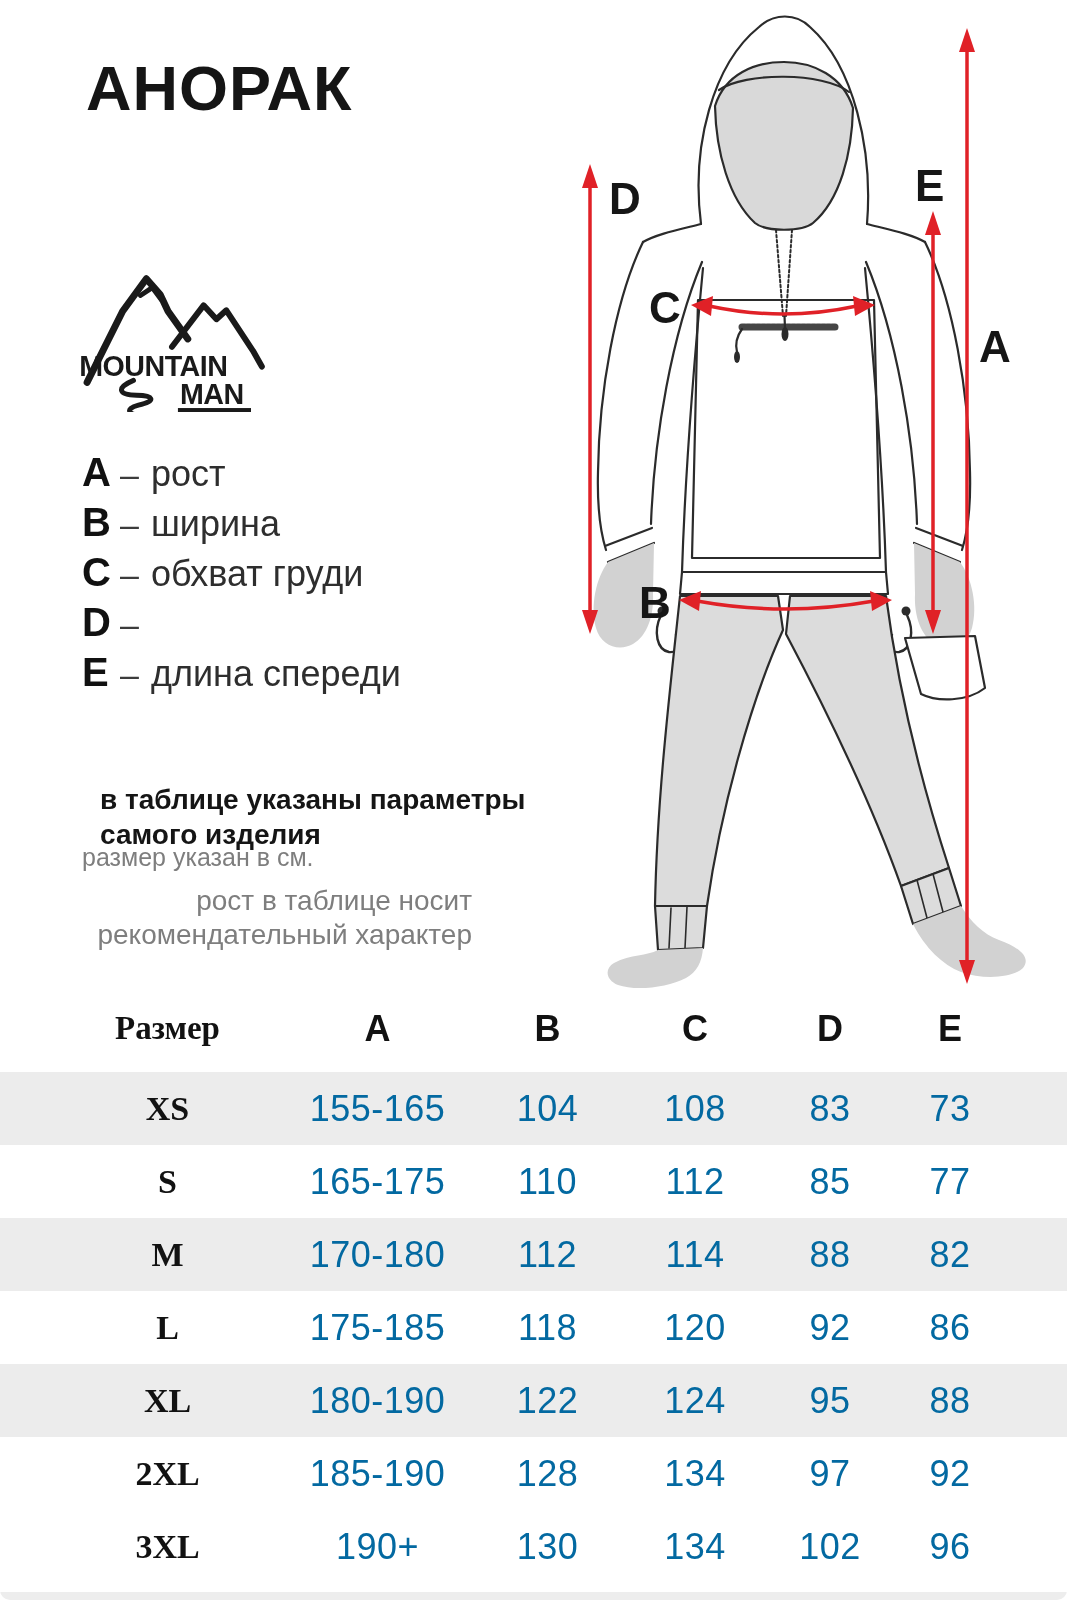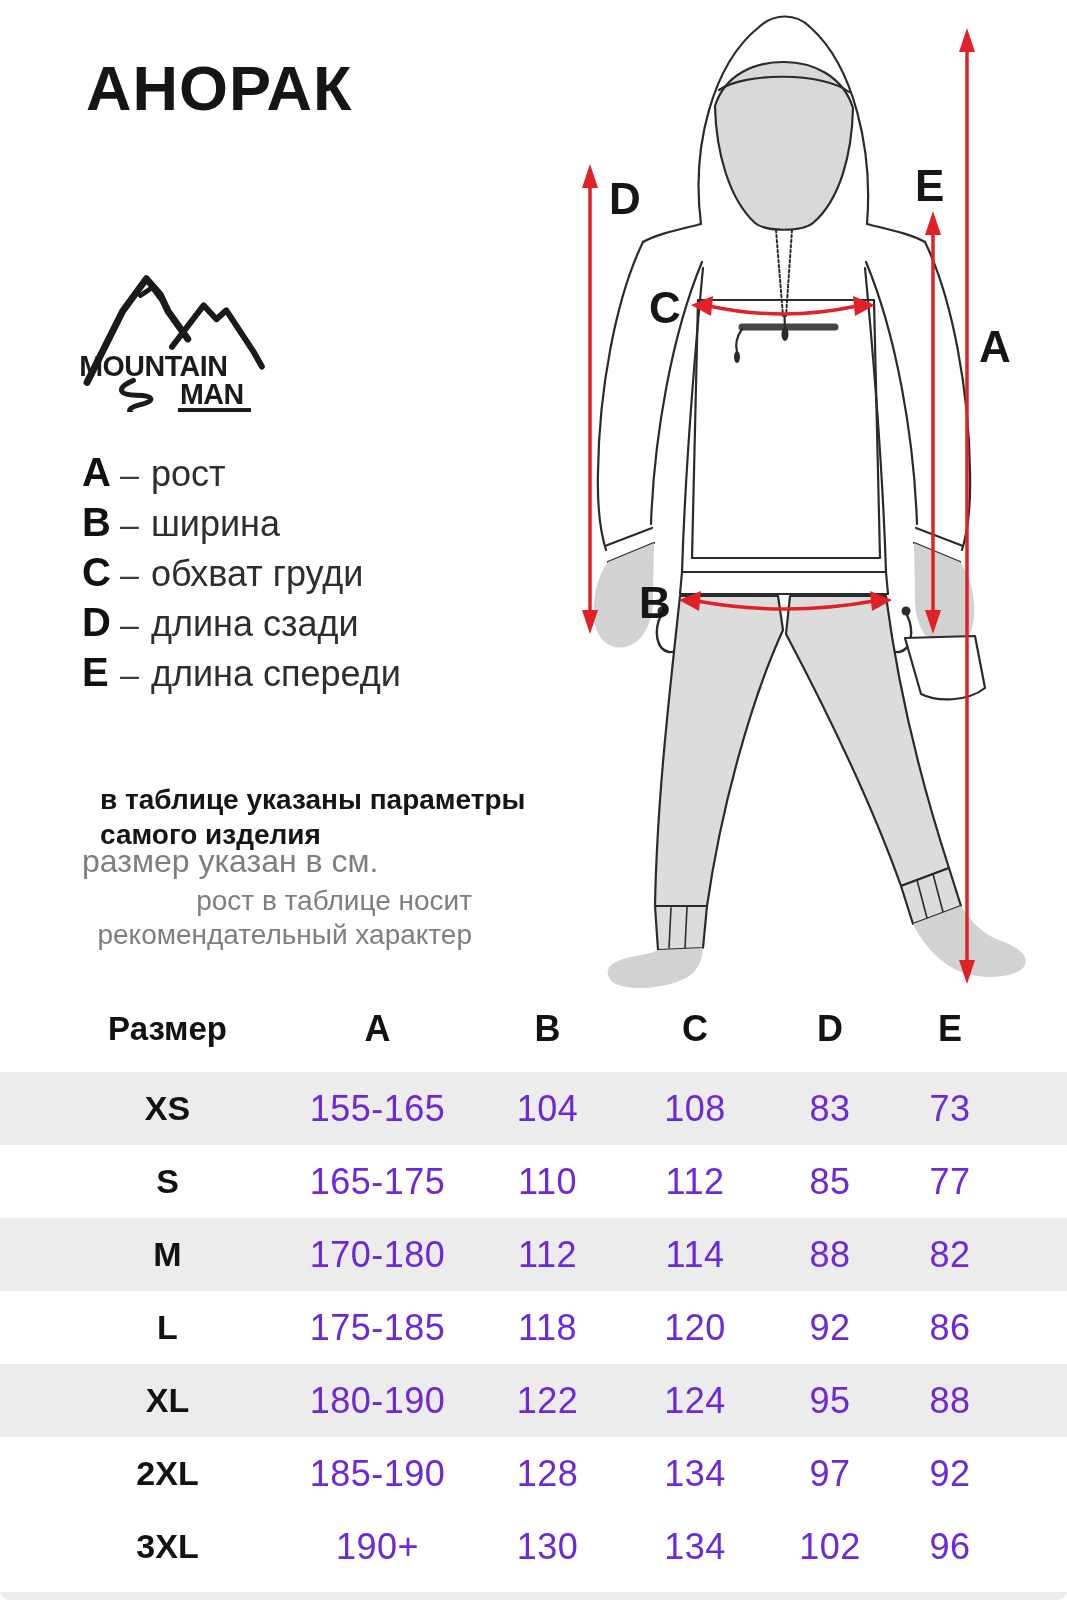--- a/index.html
+++ b/index.html
@@ -17,42 +17,42 @@
   .legend-row{display:flex;align-items:baseline;height:50px;}
   .legend-letter{font-size:40px;font-weight:800;min-width:36px;color:#111;}
   .legend-dash{font-size:34px;color:#3c3c3c;margin:0 12px 0 2px;}
   .legend-label{font-size:36px;font-weight:400;color:#2e2e2e;}
   .note-bold{
     position:absolute;left:82px;top:764px;width:450px;margin:18px;
     font-size:28px;font-weight:700;line-height:1.25;color:#151515;
   }
   .note-gray-1{
     position:absolute;left:82px;top:843px;margin:0;
-    font-size:32px;color:#7e7e7e;
+    font-size:25px;color:#7e7e7e;
   }
   .note-gray-2{
     position:absolute;left:82px;top:884px;width:390px;margin:0;
     font-size:28px;color:#7e7e7e;line-height:1.2;text-align:right;
   }
   
   .figure{position:absolute;left:555px;top:0;width:512px;height:990px;}
   
   .size-table{position:absolute;left:0;top:985px;width:1067px;}
   .t-row{
     display:grid;grid-template-columns:285px 185px 155px 140px 130px 110px;
     align-items:center;height:73px;
   }
   .t-row.head{height:87px;}
   .t-row.shaded{background:#ececec;}
   .cell{text-align:center;}
-  .cell.first{padding-left:50px;}
+  .cell.first{padding-left:50px;font-family:Liberation Serif, serif;}
   .head .cell{font-weight:700;font-size:36px;color:#121212;}
   .head .cell.first{font-size:33px;}
   .size-cell{font-weight:700;font-size:34px;color:#121212;}
-  .value-cell{font-size:36px;font-weight:300;letter-spacing:.5px;color:#6d28d9;}
+  .value-cell{font-size:36px;font-weight:300;letter-spacing:.5px;color:#0369a1;}
   .bottom-strip{position:absolute;left:0;bottom:0;width:1067px;height:8px;background:#ededed;}
 </style>
 </head>
 <body>
 
 <div class="page">
 
   <h1 class="title">АНОРАК</h1>
 
   <svg class="logo" viewBox="0 0 192 160">
@@ -82,21 +82,20 @@
 
     <div class="legend-row">
       <span class="legend-letter">C</span>
       <span class="legend-dash">–</span>
       <span class="legend-label">обхват груди</span>
     </div>
 
     <div class="legend-row">
       <span class="legend-letter">D</span>
       <span class="legend-dash">–</span>
-      <span class="legend-label">длина сзади</span>
     </div>
 
     <div class="legend-row">
       <span class="legend-letter">E</span>
       <span class="legend-dash">–</span>
       <span class="legend-label">длина спереди</span>
     </div>
   </div>
 
   <p class="note-bold">в таблице указаны параметры самого изделия</p>

